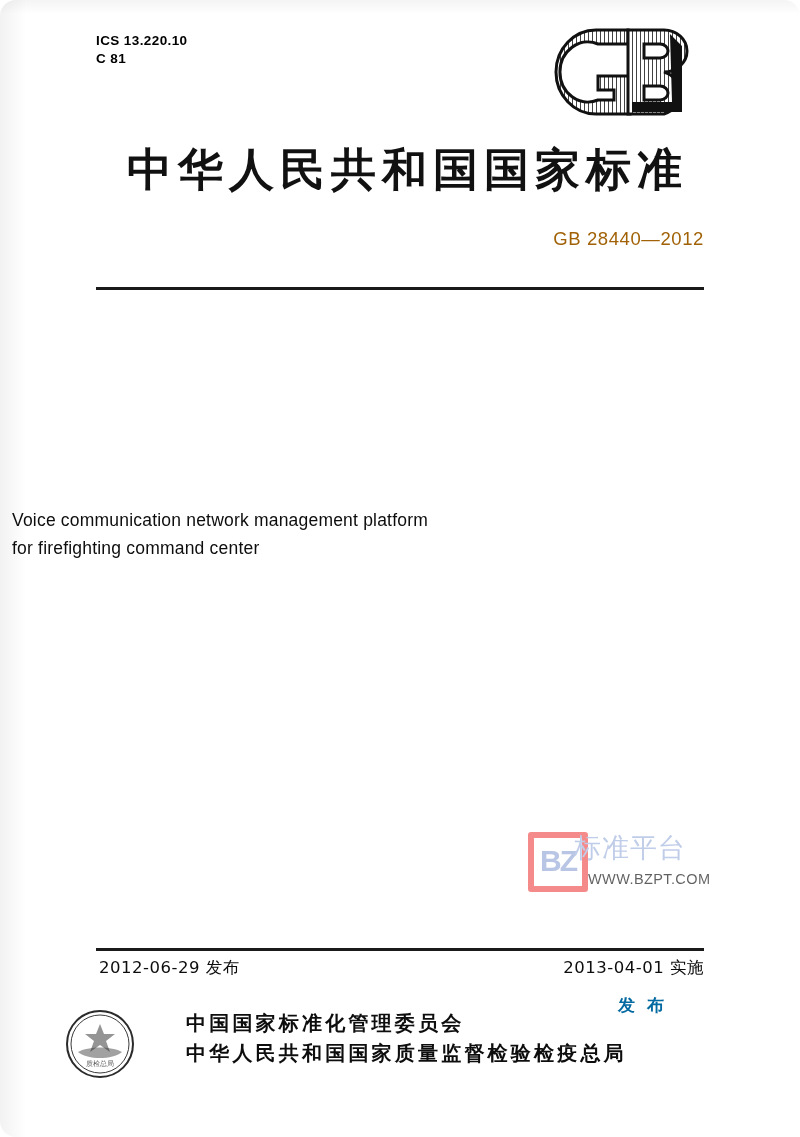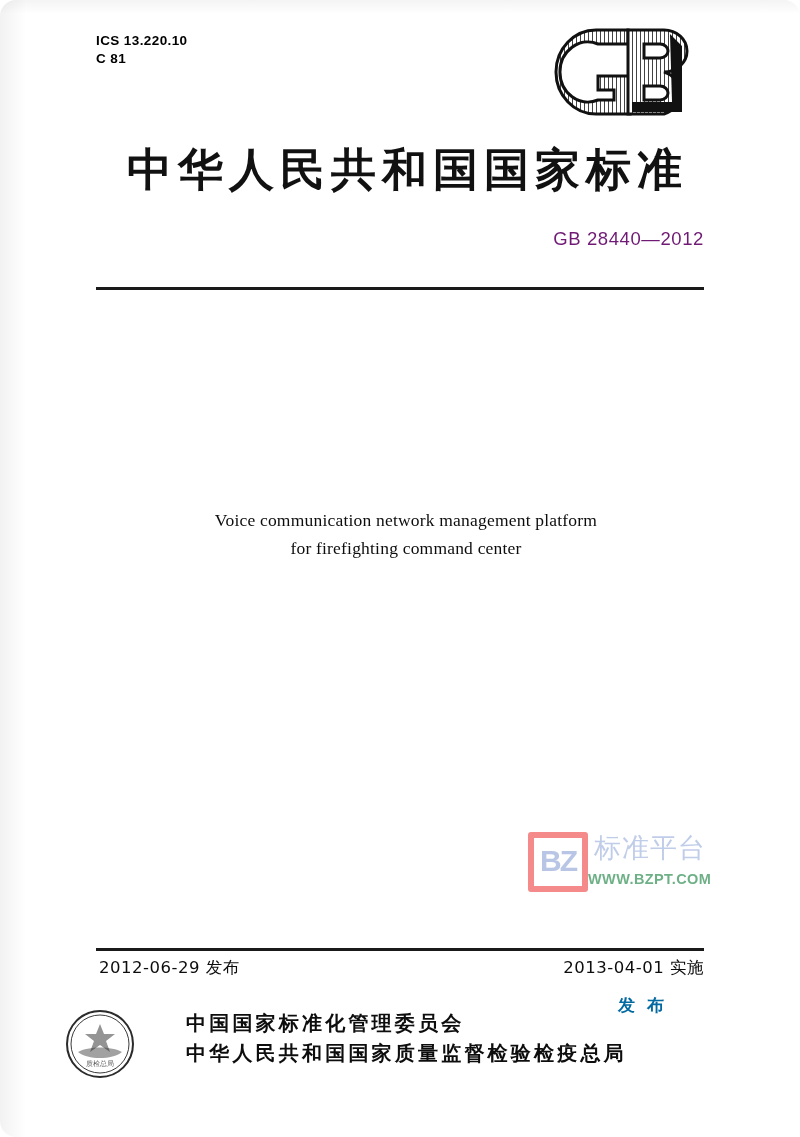--- a/index.html
+++ b/index.html
@@ -74,21 +74,21 @@
   }
 
   
   .std-number {
     position: absolute;
     right: 96px;
     top: 228px;
     font-family: "Liberation Sans", sans-serif;
     font-size: 18.5px;
     letter-spacing: 0.6px;
-    color: #701a75;
+    color: #a16207;
     text-align: right;
   }
 
   
   .rule-top {
     position: absolute;
     left: 96px;
     right: 96px;
     top: 287px;
     height: 2.5px;
@@ -112,22 +112,21 @@
     font-family: "DejaVu Sans", "Liberation Sans", sans-serif;
     font-weight: bold;
     font-size: 25px;
     letter-spacing: 1.5px;
     color: #0d0d0d;
   }
   .doc-title-en {
     position: absolute;
     left: 12px; right: 0;
     top: 506px;
-    text-align: center;
-    font-family: Liberation Serif, serif;
+    font-family: Liberation Sans, sans-serif;
     font-size: 17.5px;
     line-height: 28px;
     color: #0d0d0d;
     letter-spacing: 0.2px;
   }
 
   
   .watermark {
     position: absolute;
     left: 528px;
@@ -146,36 +145,36 @@
     color: #8fa3d6;
     font-family: "Liberation Sans", sans-serif;
     font-weight: bold;
     font-size: 30px;
     line-height: 46px;
     text-align: center;
     letter-spacing: -2px;
   }
   .wm-title {
     position: absolute;
-    left: 66px;
+    left: 46px;
     top: 4px;
     font-family: "DejaVu Sans", "Liberation Sans", sans-serif;
     font-size: 27px;
     line-height: 32px;
     color: #9bafdb;
     letter-spacing: 1px;
   }
   .wm-url {
     position: absolute;
     left: 60px;
     top: 43px;
     font-family: "Liberation Sans", sans-serif;
-    font-weight: bold;
+    font-weight: normal;
     font-size: 14.5px;
-    color: #15803d;
+    color: #000000;
     letter-spacing: 0.4px;
   }
 
   
   .date-issue {
     position: absolute;
     left: 99px;
     top: 957px;
     font-family: "DejaVu Sans", "Liberation Sans", sans-serif;
     font-size: 16.5px;

